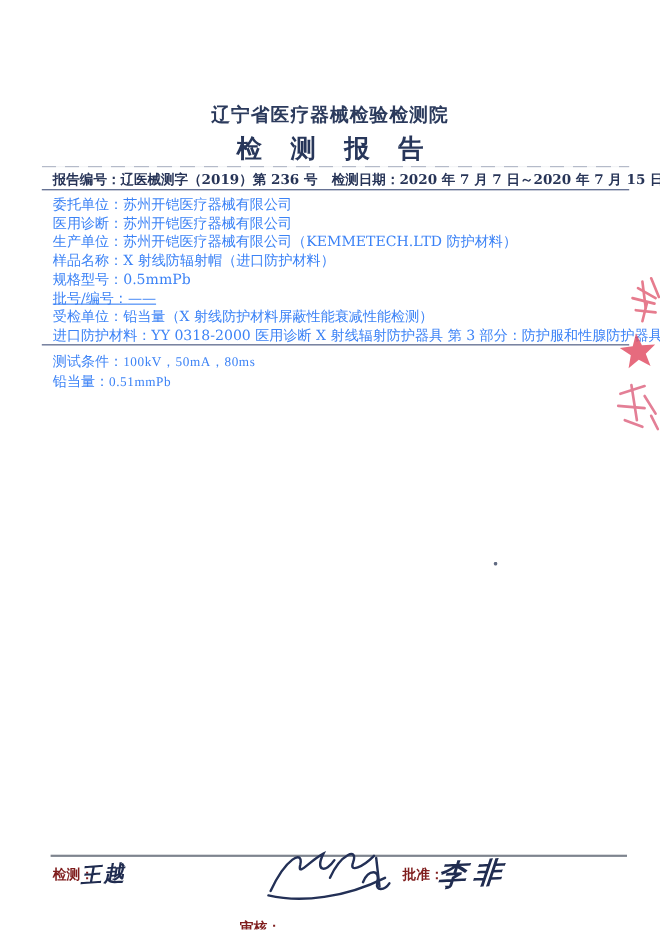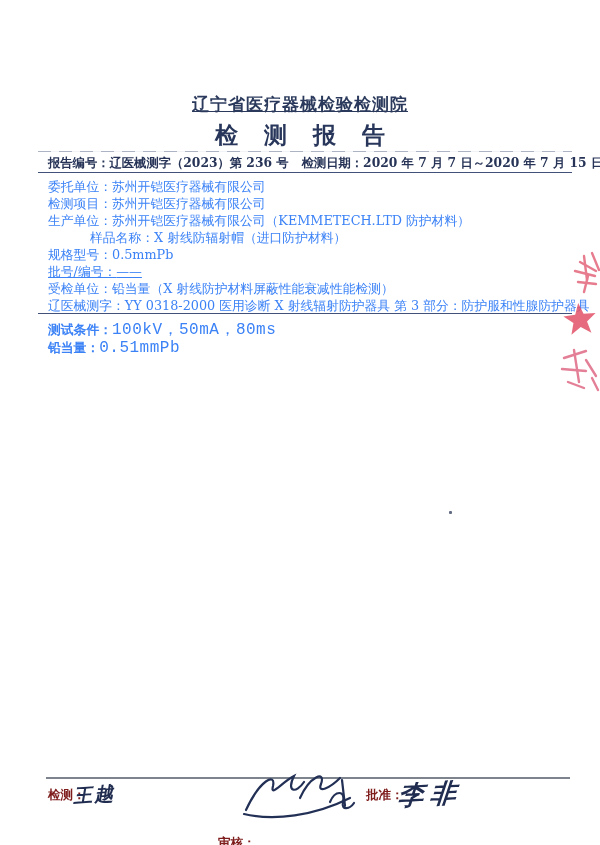--- a/index.html
+++ b/index.html
@@ -4,84 +4,84 @@
 <style>
   html,body{margin:0;padding:0;}
   body{
     width:600px;height:845px;background:#ffffff;position:relative;overflow:hidden;
     font-family:"DejaVu Serif","Liberation Serif",serif;
     color:#2e3b5e;
   }
   .abs{position:absolute;}
   .nowrap{white-space:nowrap;}
   
-  .institute{top:93px;left:0;right:0;text-align:center;font-size:17px;font-weight:bold;letter-spacing:1px;color:#2b3a5c;text-decoration:underline;}
+  .institute{top:93px;left:0;right:0;text-align:center;font-size:17px;font-weight:bold;letter-spacing:1px;color:#2b3a5c;}
   .report-title{top:120px;left:0;right:0;text-align:center;font-size:23px;font-weight:bold;letter-spacing:26px;text-indent:26px;color:#27365a;}
   
   .rule{height:1px;background:#42517a;}
   .rule-faint{top:151px;left:38px;width:534px;height:1px;
     background:repeating-linear-gradient(90deg,rgba(72,86,122,.45) 0 13px,rgba(72,86,122,.07) 13px 21px);}
   .rule-mid{top:172px;left:38px;width:534px;}
   .rule-under{top:313px;left:38px;width:534px;}
   .rule-footer{top:777px;left:46px;width:524px;height:2px;background:#7e848e;}
   
   .header-row{top:155px;left:48px;font-size:12.3px;font-weight:bold;color:#273457;}
   .header-row span{margin-right:0;}
   .gap-m{margin-left:13px;margin-top:41px;}
   
   .field{left:48px;font-size:12.8px;line-height:15px;color:#3b82f6;}
   
-  .result-label{font-size:12.8px;font-weight:bold;}
-  .result-value{font-family:Liberation Mono, monospace;font-size:16px;letter-spacing:.5px;}
+  .result-label{font-size:12.8px;}
+  .result-value{font-family:Liberation Serif, serif;font-size:12px;letter-spacing:.5px;}
   
   .sig-label{font-size:12.5px;font-weight:bold;color:#7f1d1d;}
   .sig-name{font-weight:bold;font-style:italic;color:#202c50;}
   .sig-tester{top:782px;left:73px;font-size:19px;transform:rotate(-4deg);letter-spacing:2px;}
   .sig-approver{top:777px;left:398px;font-size:26px;transform:skewX(-8deg) rotate(-3deg);letter-spacing:6px;}
   .speck{top:511px;left:449px;width:3px;height:3px;background:#3a4663;opacity:.8;border-radius:1px;}
   svg{display:block;}
 </style>
 </head>
 <body>
 
 <div class="abs institute nowrap">辽宁省医疗器械检验检测院</div>
 
 <div class="abs report-title nowrap">检测报告</div>
 
 <div class="abs rule-faint"></div>
 
 <div class="abs header-row nowrap">
-  <span>报告编号：</span><span>辽医械测字（2023）第 236 号</span><span class="gap-m">检测日期：</span><span>2020 年 7 月 7 日～2020 年 7 月 15 日</span>
+  <span>报告编号：</span><span>辽医械测字（2019）第 236 号</span><span class="gap-m">检测日期：</span><span>2020 年 7 月 7 日～2020 年 7 月 15 日</span>
 </div>
 
 <div class="abs rule rule-mid"></div>
 
 <div class="abs field nowrap" style="top:179px;">
   <span>委托单位：</span><span>苏州开铠医疗器械有限公司</span>
 </div>
 <div class="abs field nowrap" style="top:196px;">
-  <span>检测项目：</span><span>苏州开铠医疗器械有限公司</span>
+  <span>医用诊断：</span><span>苏州开铠医疗器械有限公司</span>
 </div>
 <div class="abs field nowrap" style="top:213px;">
   <span>生产单位：</span><span>苏州开铠医疗器械有限公司（KEMMETECH.LTD 防护材料）</span>
 </div>
-<div class="abs field nowrap" style="top:230px;margin-left:42px;">
+<div class="abs field nowrap" style="top:230px;">
   <span>样品名称：</span><span>X 射线防辐射帽（进口防护材料）</span>
 </div>
 <div class="abs field nowrap" style="top:247px;">
   <span>规格型号：</span><span>0.5mmPb</span>
 </div>
 <div class="abs field nowrap" style="top:264px;text-decoration:underline;">
   <span>批号/编号：</span><span>——</span>
 </div>
 <div class="abs field nowrap" style="top:281px;">
   <span>受检单位：</span><span>铅当量（X 射线防护材料屏蔽性能衰减性能检测）</span>
 </div>
 <div class="abs field nowrap" style="top:298px;">
-  <span>辽医械测字：</span><span>YY 0318-2000 医用诊断 X 射线辐射防护器具 第 3 部分：防护服和性腺防护器具</span>
+  <span>进口防护材料：</span><span>YY 0318-2000 医用诊断 X 射线辐射防护器具 第 3 部分：防护服和性腺防护器具</span>
 </div>
 
 <div class="abs rule rule-under"></div>
 
 <div class="abs field nowrap" style="top:322px;">
   <span class="result-label">测试条件：</span><span class="result-value">100kV，50mA，80ms</span>
 </div>
 <div class="abs field nowrap" style="top:340px;">
   <span class="result-label">铅当量：</span><span class="result-value">0.51mmPb</span>
 </div>

